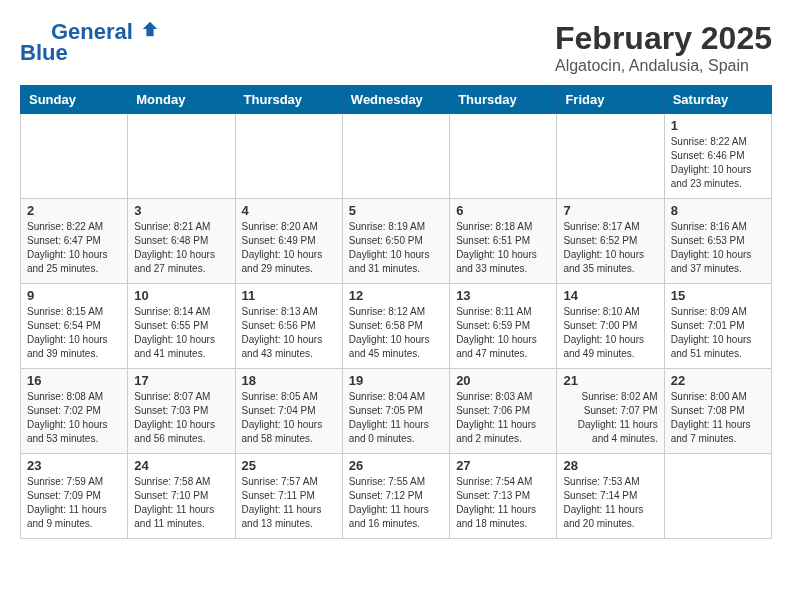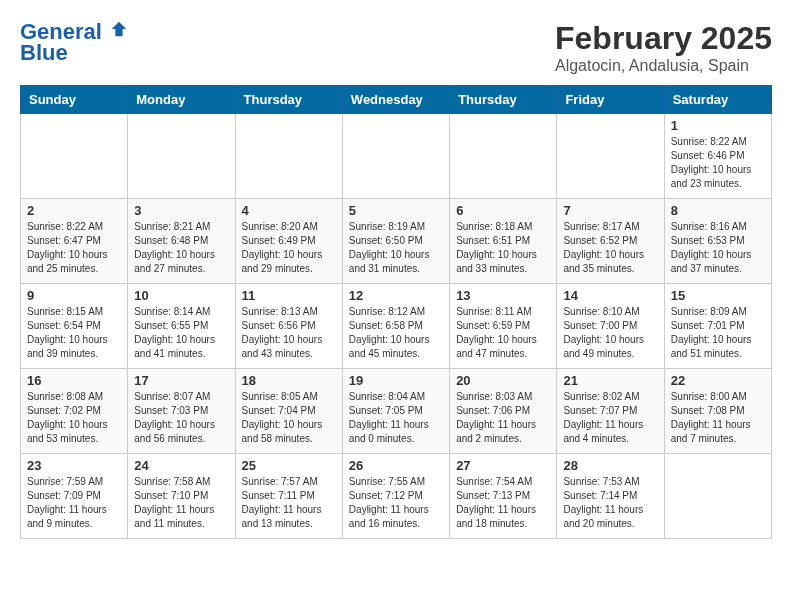--- a/index.html
+++ b/index.html
@@ -18,20 +18,21 @@
     }
     .logo {
       display: flex;
       align-items: center;
     }
     .logo-text {
       font-size: 22px;
       font-weight: bold;
       color: #333;
       line-height: 1.1;
+      margin-left: 31px;
     }
     .logo-text span {
       color: #1a5faa;
     }
     .logo-icon {
       width: 18px;
       height: 18px;
       margin-left: 2px;
       vertical-align: top;
     }
@@ -258,21 +259,21 @@
 Daylight: 11 hours and 0 minutes.</div>
         </td>
         <td>
           <span class="day-number">20</span>
           <div class="day-info" style="white-space: pre-line;">Sunrise: 8:03 AM
 Sunset: 7:06 PM
 Daylight: 11 hours and 2 minutes.</div>
         </td>
         <td>
           <span class="day-number">21</span>
-          <div class="day-info" style="white-space: pre-line;">Sunrise: 8:02 AM
+          <div class="day-info" style="white-space: pre-line; text-align: right;">Sunrise: 8:02 AM
 Sunset: 7:07 PM
 Daylight: 11 hours and 4 minutes.</div>
         </td>
         <td>
           <span class="day-number">22</span>
           <div class="day-info" style="white-space: pre-line;">Sunrise: 8:00 AM
 Sunset: 7:08 PM
 Daylight: 11 hours and 7 minutes.</div>
         </td>
       </tr>

